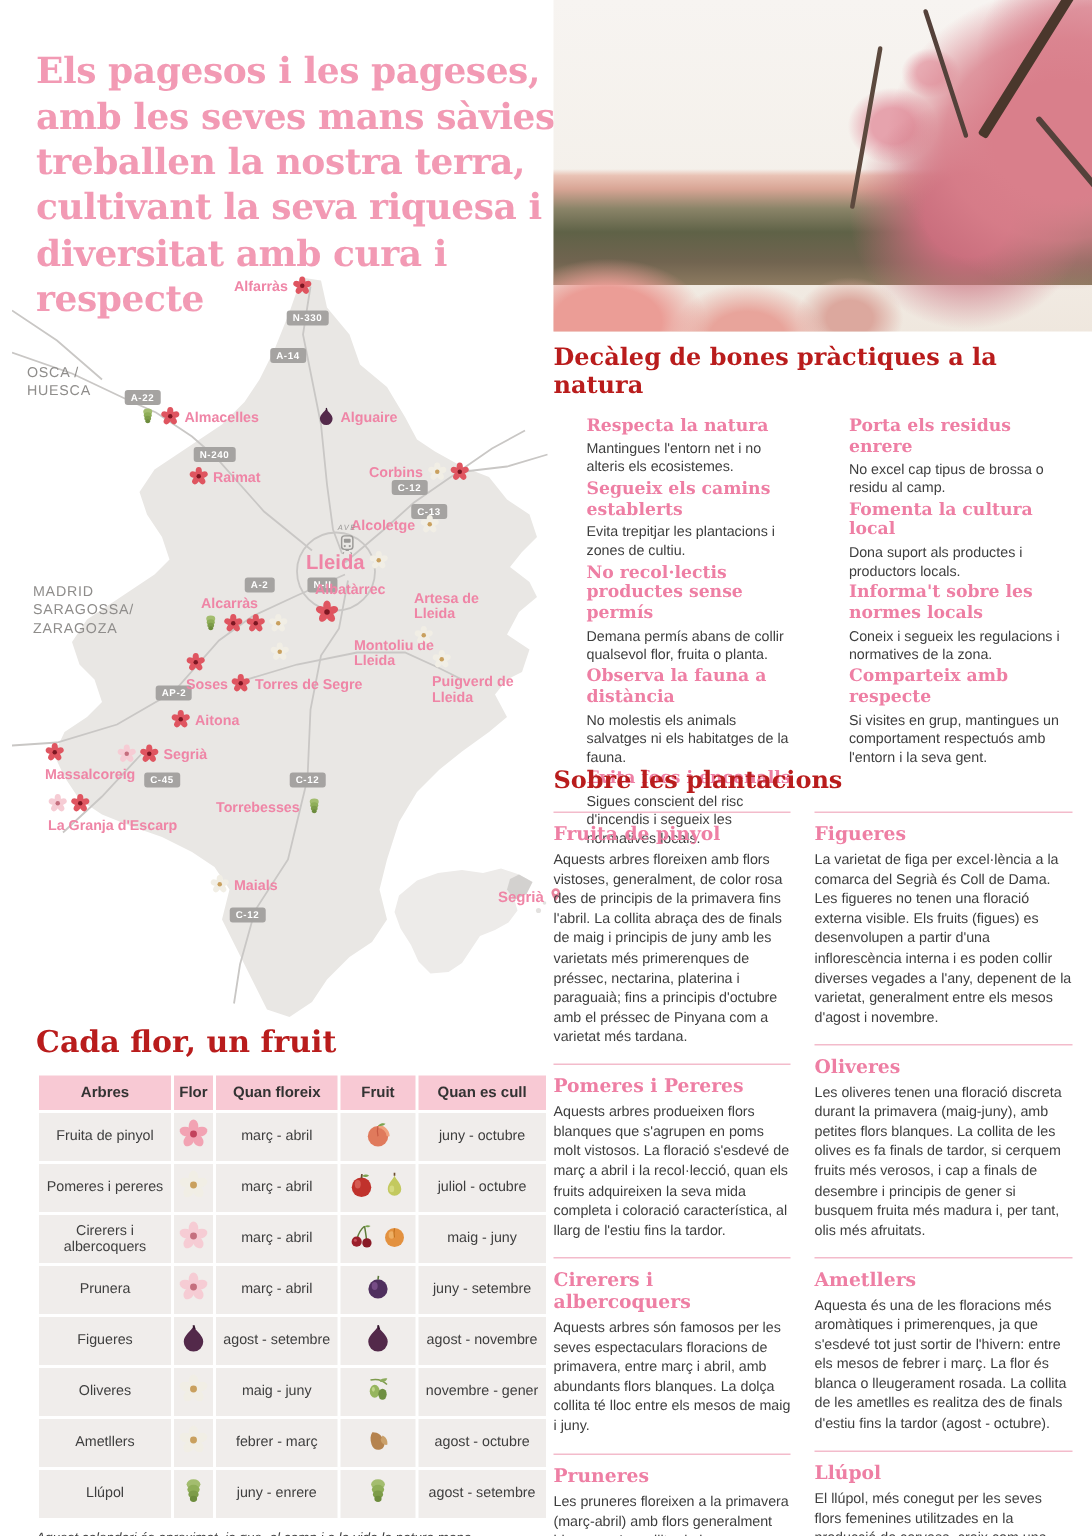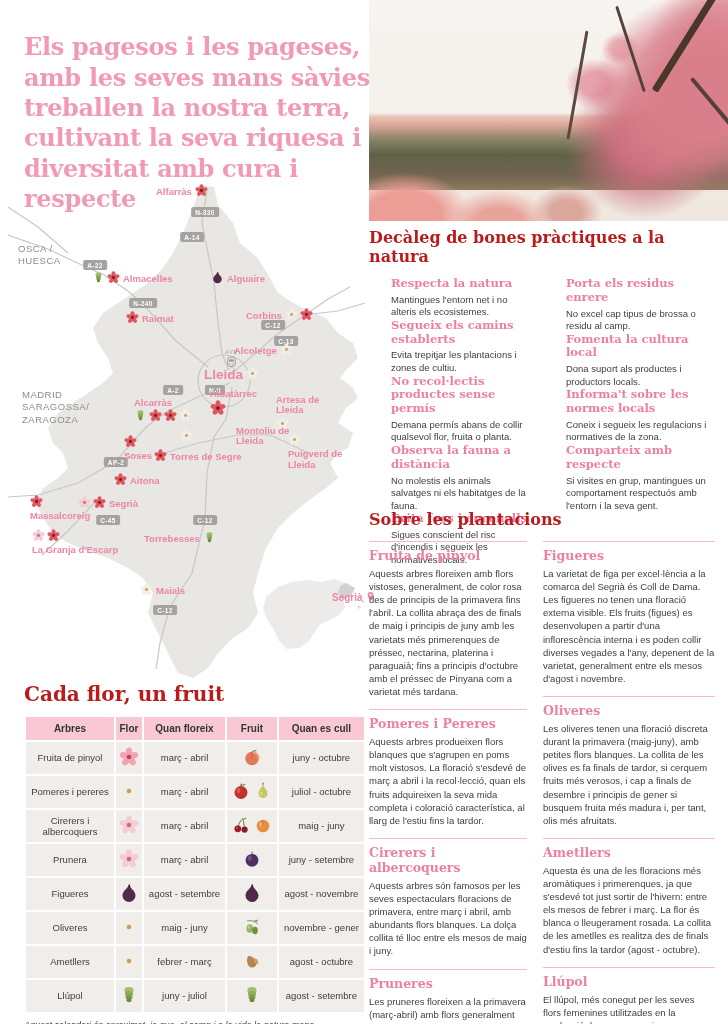--- a/index.html
+++ b/index.html
@@ -745,21 +745,21 @@
             <td>
               <span class="fr">
                 <span><svg width="20" height="20" viewBox="0 0 20 20">
                     <ellipse cx="10" cy="5.5" rx="4.6" ry="3.4" fill="#a3bd6f"></ellipse>
                     <ellipse cx="10" cy="9" rx="4.1" ry="3.1" fill="#8fae58"></ellipse>
                     <ellipse cx="10" cy="12.3" rx="3.4" ry="2.7" fill="#7d9c49"></ellipse>
                     <ellipse cx="10" cy="15.2" rx="2.4" ry="2.1" fill="#6d8c3d"></ellipse>
                   </svg></span>
               </span>
             </td>
-            <td>juny - juliol</td>
+            <td>juny - enrere</td>
             <td>
               <span class="fr">
                 <span><svg width="20" height="20" viewBox="0 0 20 20">
                     <ellipse cx="10" cy="5.5" rx="4.6" ry="3.4" fill="#a3bd6f"></ellipse>
                     <ellipse cx="10" cy="9" rx="4.1" ry="3.1" fill="#8fae58"></ellipse>
                     <ellipse cx="10" cy="12.3" rx="3.4" ry="2.7" fill="#7d9c49"></ellipse>
                     <ellipse cx="10" cy="15.2" rx="2.4" ry="2.1" fill="#6d8c3d"></ellipse>
                   </svg></span>
               </span>
             </td>

